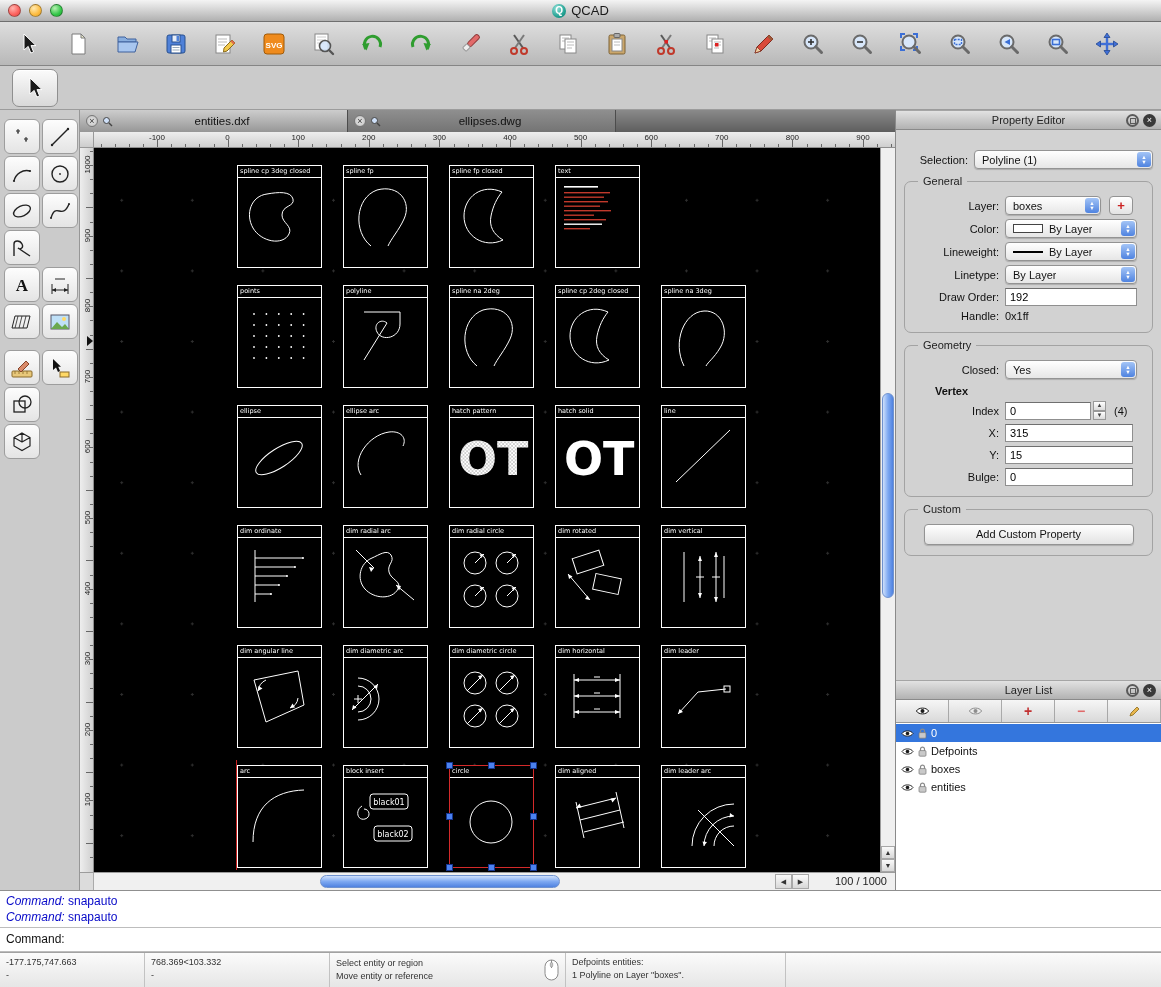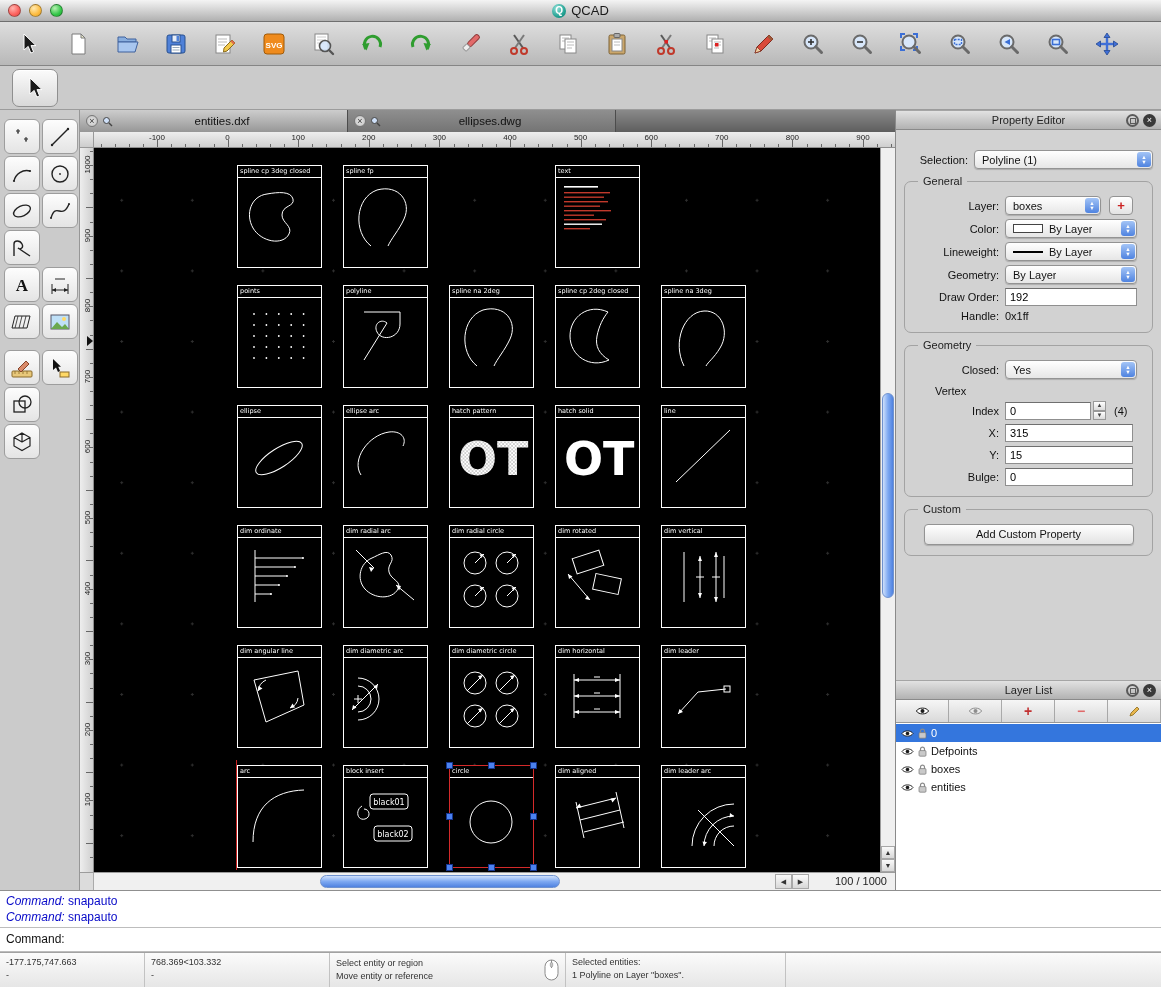--- a/index.html
+++ b/index.html
@@ -83,21 +83,21 @@
 .parr i{font-style:normal;font-size:5.5px;line-height:5px;color:#fff}
 .w96{width:96px}.w132{width:132px}.grow{flex:1}
 .plusbtn{width:24px;height:19px;margin-left:8px;background:linear-gradient(#fff,#e3e3e3);border:1px solid #939393;border-radius:4px;color:#c22;font-weight:bold;text-align:center;line-height:17px;font-size:13px;flex:none}
 .swatch{width:30px;height:9px;background:#fff;border:1px solid #444;margin-right:6px;flex:none}
 .lwsample{width:30px;height:2px;background:#000;margin-right:6px;flex:none}
 .pfield{height:18px;border:1px solid #8f8f8f;border-top-color:#6f6f6f;background:#fff;font-size:11px;padding:0 4px;font-family:"Liberation Sans",sans-serif}
 .w86{width:86px}.w150{width:128px}.w132f{width:132px}
 .pgroup{position:relative;margin:12px 8px 0}
 .gtitle{position:absolute;top:-6px;left:14px;background:#d2d2d2;padding:0 5px;font-size:11px;color:#222;z-index:2}
 .gbox{border:1px solid #a3a3a3;border-radius:7px;padding:10px 2px 6px}
-.vxlab{font-weight:normal;margin:6px 0 0 28px}
+.vxlab{font-weight:bold;margin:6px 0 0 28px}
 .steps{width:13px;height:19px;margin-left:2px;display:flex;flex-direction:column;flex:none}
 .steps i{flex:1;font-style:normal;background:linear-gradient(#fff,#dadada);border:1px solid #999;font-size:6px;line-height:7px;text-align:center;color:#444}
 .pcount{margin-left:8px}
 .acpbtn{margin:4px auto;width:210px;height:21px;background:linear-gradient(#ffffff,#e2e2e2);border:1px solid #939393;border-radius:4px;text-align:center;line-height:19px;box-shadow:0 1px 1px rgba(0,0,0,.18)}
 
 .ltb{display:flex;height:23px;border-bottom:1px solid #979797;flex:none}
 .ltbtn{flex:1;display:flex;align-items:center;justify-content:center;background:linear-gradient(#f6f6f6,#d9d9d9);border-right:1px solid #a8a8a8;font-size:14px;font-weight:bold}
 .ltbtn.plus{color:#c23131}.ltbtn.minus{color:#e06a6a}
 .llist{flex:1;background:#fff;border-top:1px solid #fff;overflow:hidden}
 .lrow{height:18px;display:flex;align-items:center;gap:4px;padding-left:5px;color:#111}
@@ -617,20 +617,28 @@
               </svg></div>
           </div>
           <div class="cell" style="left:249px;top:17px">
             <div class="cl">spline fp</div>
             <div class="cs"><svg width="83" height="89" viewBox="0 0 83 89">
                 <g stroke="#fff" fill="none" stroke-width="1">
                   <path d="M27,68 C9,54 11,20 33,12 C55,6 68,24 60,41 C55,52 47,61 44,68"></path>
                 </g>
               </svg></div>
           </div>
+          <div class="cell" style="left:355px;top:17px">
+            <div class="cl">spline fp closed</div>
+            <div class="cs"><svg width="83" height="89" viewBox="0 0 83 89">
+                <g stroke="#fff" fill="none" stroke-width="1">
+                  <path d="M52,14 C32,5 14,19 14,38 C14,58 34,71 53,62 C43,56 39,48 41,38 C43,28 47,20 52,14 Z"></path>
+                </g>
+              </svg></div>
+          </div>
           <div class="cell" style="left:461px;top:17px">
             <div class="cl">text</div>
             <div class="cs"><svg width="83" height="89" viewBox="0 0 83 89">
                 <g stroke="#fff" fill="none" stroke-width="1">
                   <g fill="#c0392b" stroke="none">
                     <rect x="8" y="8" width="34" height="1.6" fill="#fff"></rect>
                     <rect x="8" y="14" width="46" height="1.4"></rect>
                     <rect x="8" y="18.5" width="40" height="1.4"></rect>
                     <rect x="8" y="23" width="44" height="1.4"></rect>
                     <rect x="8" y="27.5" width="36" height="1.4"></rect>
@@ -1028,21 +1036,21 @@
               <div class="popup w132">
                 <span class="lwsample"></span>
                 <span class="pv">By Layer</span>
                 <span class="parr">
                     <i>▲</i>
                     <i>▼</i>
                   </span>
               </div>
             </div>
             <div class="prow">
-              <span class="plab">Geometry:</span>
+              <span class="plab">Linetype:</span>
               <div class="popup w132">
                 <span class="pv">By Layer</span>
                 <span class="parr">
                     <i>▲</i>
                     <i>▼</i>
                   </span>
               </div>
             </div>
             <div class="prow">
               <span class="plab">Draw Order:</span>
@@ -1219,17 +1227,17 @@
     </div>
     <span class="mouseicon">
         <svg width="15" height="22" viewBox="0 0 15 22">
           <rect x="1" y="1" width="13" height="20" rx="6.5" fill="#fff" stroke="#8a8a8a"></rect>
           <line x1="7.5" y1="1" x2="7.5" y2="9" stroke="#8a8a8a"></line>
           <rect x="6.3" y="3.5" width="2.4" height="4.5" rx="1.2" fill="#c5c5c5" stroke="#8a8a8a" stroke-width="0.6"></rect>
         </svg>
       </span>
   </div>
   <div class="scell w220">
-    <div class="sline">Selected entities:</div>
+    <div class="sline">Defpoints entities:</div>
     <div class="sline">1 Polyline on Layer "boxes".</div>
   </div>
   <div class="scell sgrow"></div>
 </div>
 
 </body></html>

